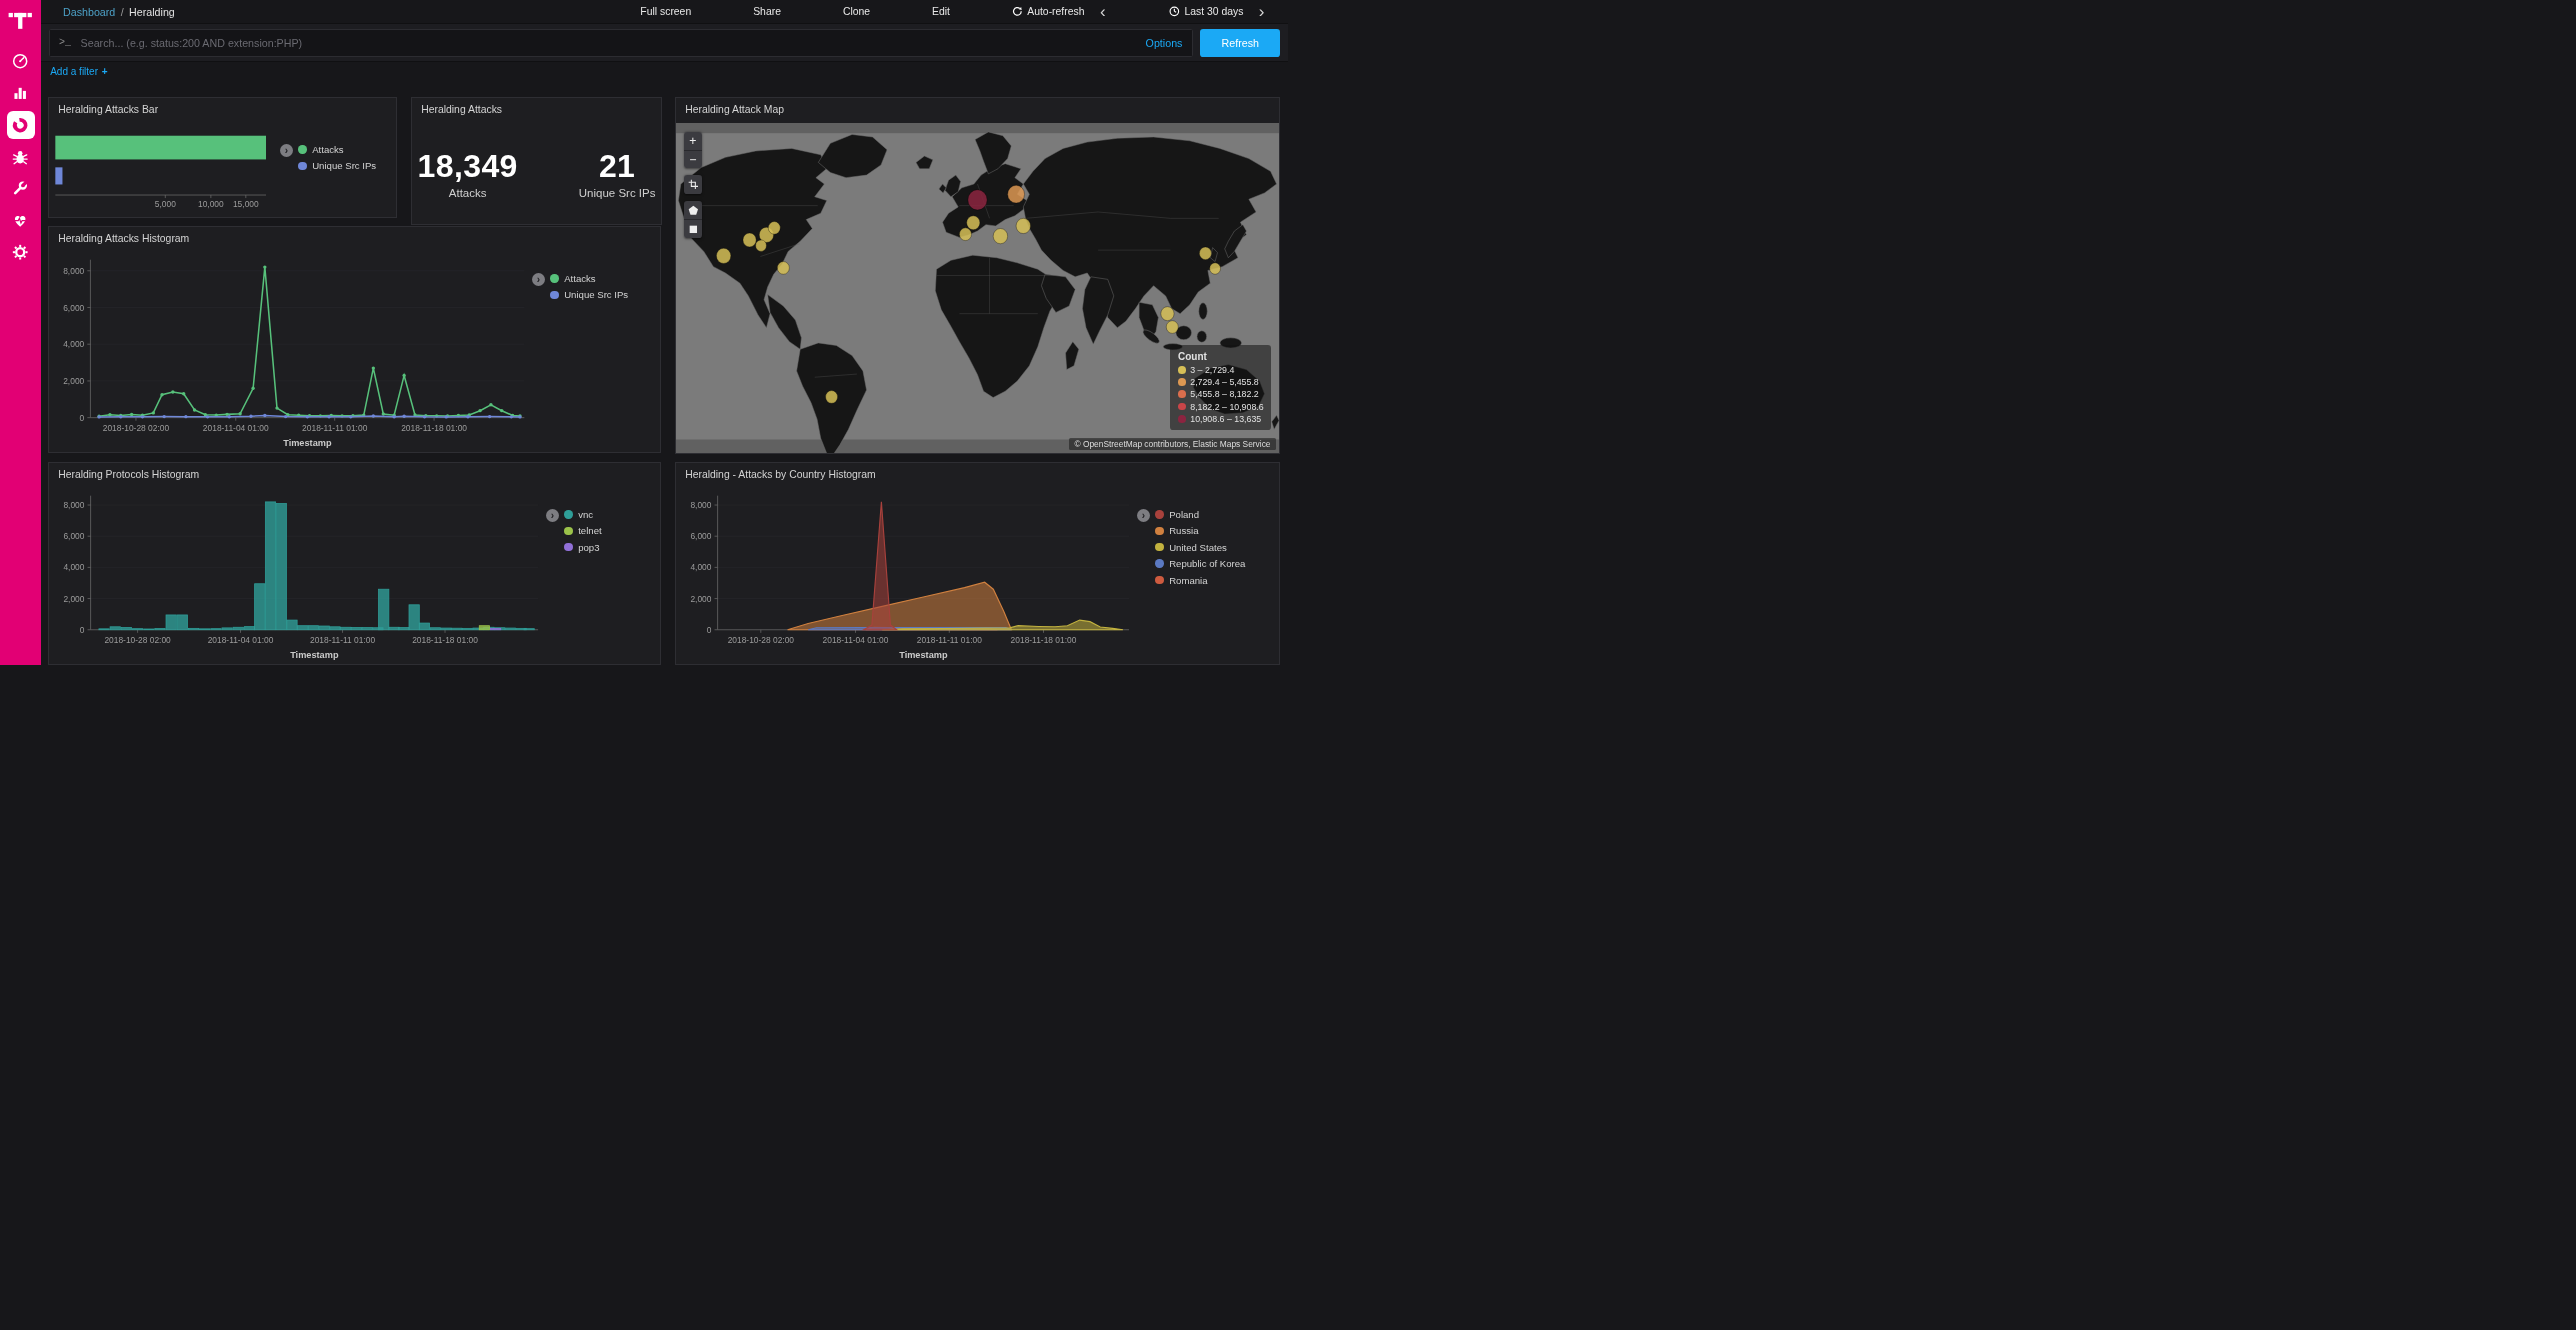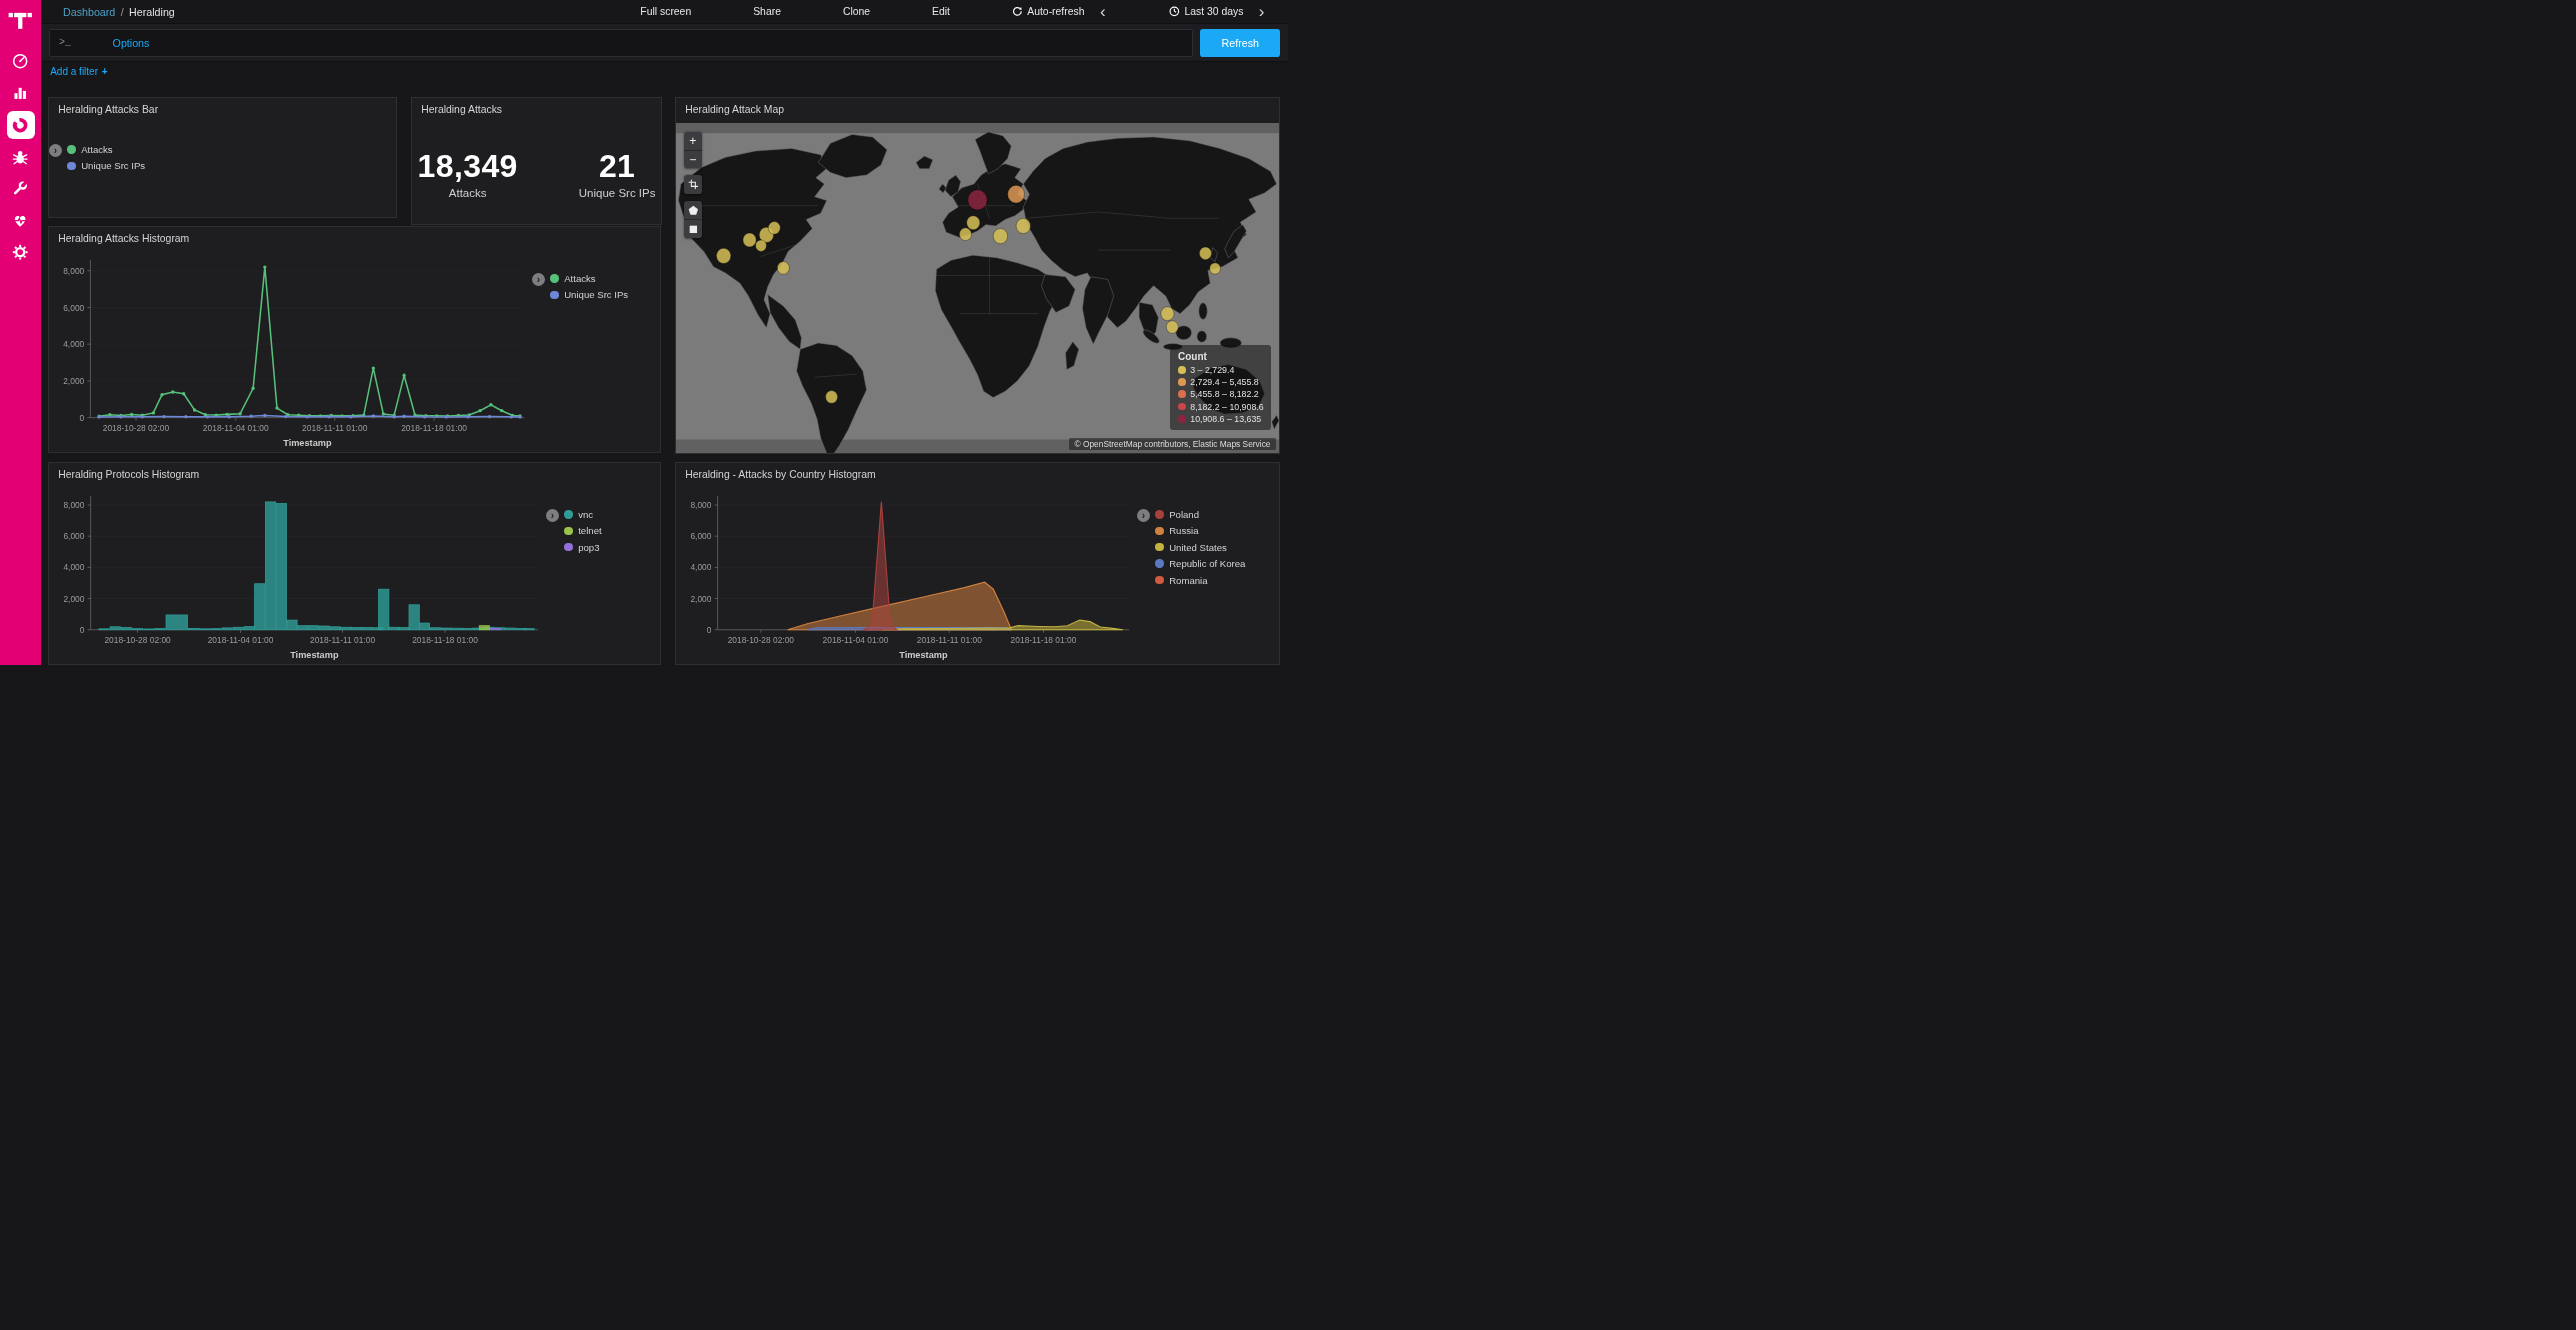--- a/index.html
+++ b/index.html
@@ -191,34 +191,46 @@
         </svg>
         <span>Last 30 days</span>
       </a>
       <span class="chevron">›</span>
     </div>
   </header>
 
   <div class="searchbar">
     <div class="search-input-wrap">
       <span class="prompt">&gt;_</span>
+      <input placeholder="Search... (e.g. status:200 AND extension:PHP)" style="">
       <span class="options">Options</span>
     </div>
     <button class="refresh-btn">Refresh</button>
   </div>
 
   <div class="filterbar">
     <a>Add a filter</a><span class="plus">+</span>
   </div>
 
   <div class="dash">
 
     <section class="panel" style="left:7px;top:97px;width:349px;height:121px">
       <h3 class="panel-title">Heralding Attacks Bar</h3>
       <div class="panel-body">
+        <div class="chart"><svg width="231" height="95" viewBox="0 0 301 124">
+              <line x1="8" x2="283" y1="94" y2="94" stroke="#6a6a6a"></line>
+              <line x1="151.55274308944433" x2="151.55274308944433" y1="94" y2="98" stroke="#6a6a6a"></line>
+              <text x="151.55274308944433" y="110" text-anchor="middle" fill="#9c9c9c" font-size="11">5,000</text>
+              <line x1="211.01423619295275" x2="211.01423619295275" y1="94" y2="98" stroke="#6a6a6a"></line>
+              <text x="211.01423619295275" y="110" text-anchor="middle" fill="#9c9c9c" font-size="11">10,000</text>
+              <line x1="256.6406445967996" x2="256.6406445967996" y1="94" y2="98" stroke="#6a6a6a"></line>
+              <text x="256.6406445967996" y="110" text-anchor="middle" fill="#9c9c9c" font-size="11">15,000</text>
+              <rect x="8" y="16.6" width="275" height="30.959999999999997" fill="#57c17b"></rect>
+              <rect x="8" y="57.879999999999995" width="9.303281045078494" height="22.36" fill="#6f87d8"></rect>
+            </svg></div>
         <div class="legend" style="width:117px">
           <span class="legend-toggle">›</span>
           <div class="legend-items">
               <div class="legend-row">
                 <span class="dot" style="background: rgb(87, 193, 123);"></span>
                 <span>Attacks</span>
               </div>
               <div class="legend-row">
                 <span class="dot" style="background: rgb(111, 135, 216);"></span>
                 <span>Unique Src IPs</span>

